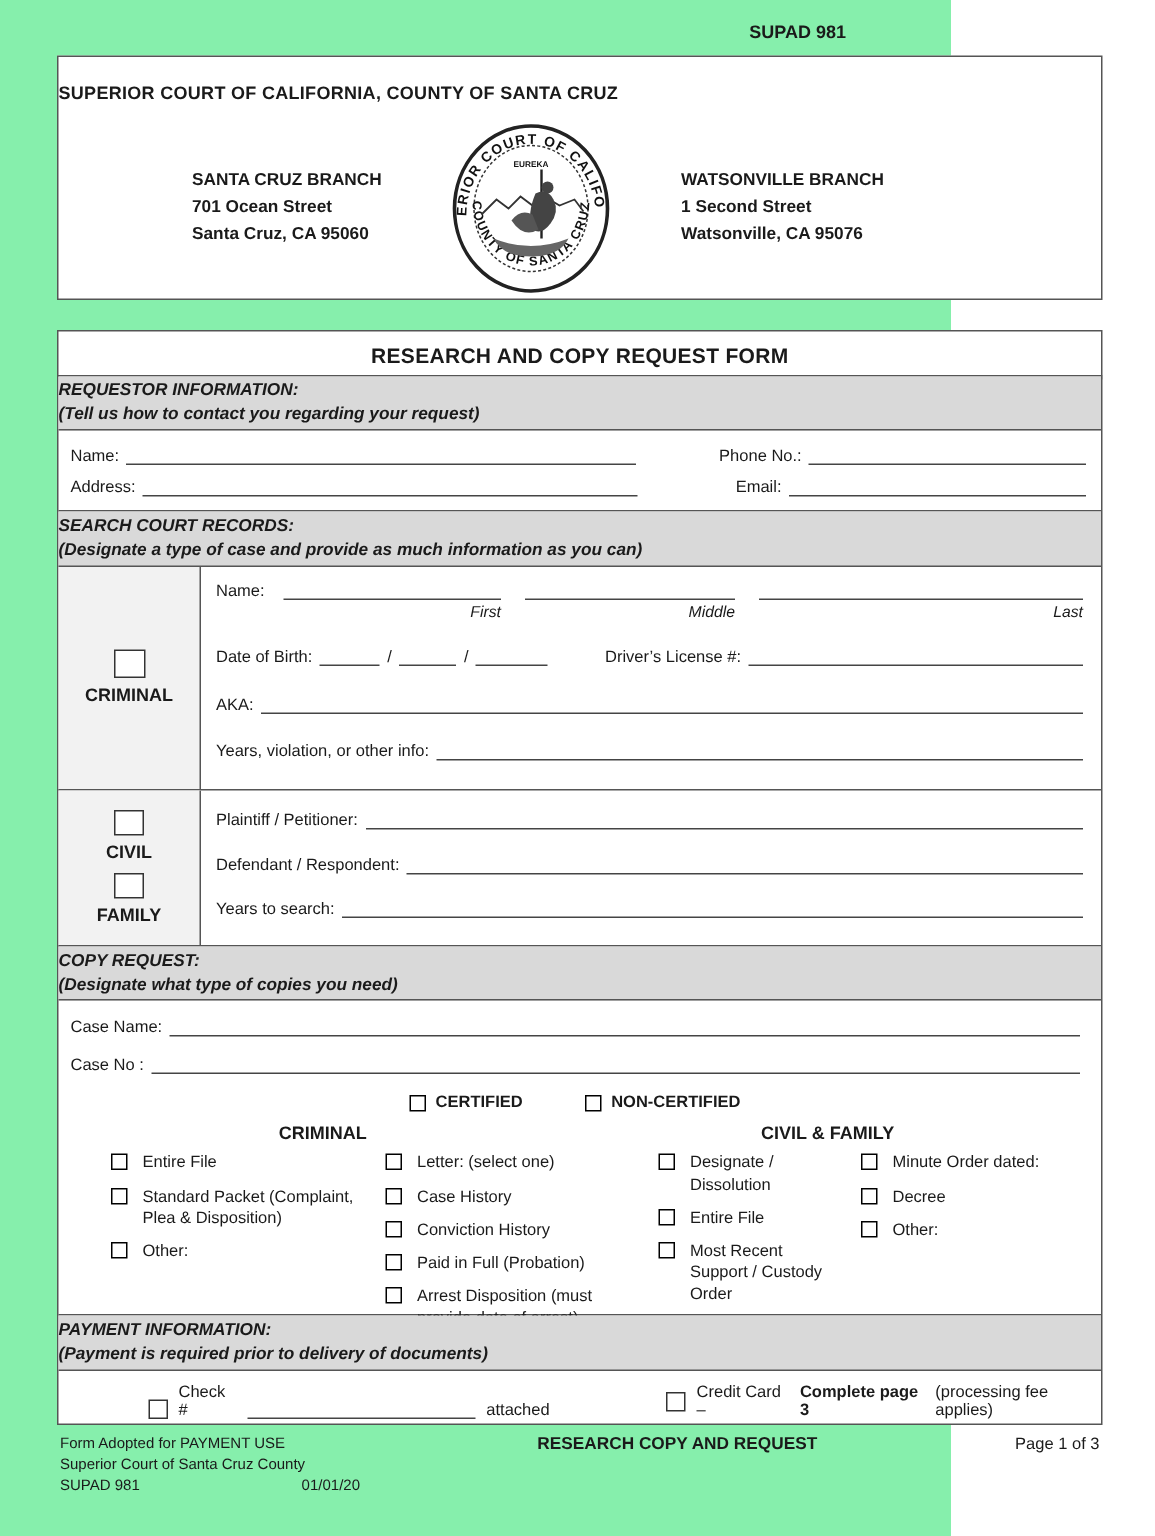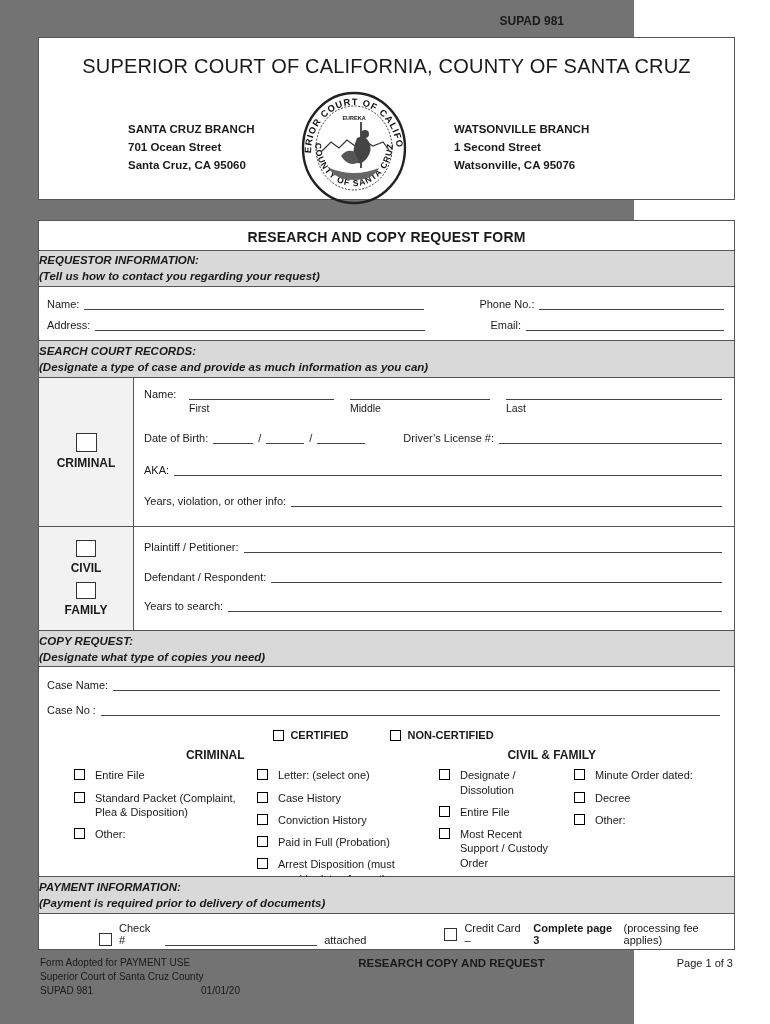--- a/index.html
+++ b/index.html
@@ -1,26 +1,26 @@
 <!DOCTYPE html>
 <html><head>
 <meta charset="utf-8">
 <style>
   * { margin:0; padding:0; box-sizing:border-box; }
   html,body { width:770px; height:1024px; background:#fff; overflow:hidden;
     font-family:"Liberation Sans","DejaVu Sans",sans-serif; color:#1a1a1a; font-size:11px; }
-  .page { position:relative; width:634px; height:1024px; background:#737373; }
+  .page { position:relative; width:634px; height:1024px; background:#86efac; }
 
   .form-num { position:absolute; top:14px; right:70px; font-weight:bold; font-size:12px; }
 
   .box { position:absolute; left:38px; width:697px; border:1.3px solid #555; background:#fff; }
 
   
   .hdr-box { top:37px; height:163px; }
-  .hdr-title { text-align:center; font-weight:normal; font-size:20px; padding-top:17px; letter-spacing:.2px; }
+  .hdr-title { text-align:left; font-weight:bold; font-size:12px; padding-top:17px; letter-spacing:.2px; }
   .hdr-row { display:flex; align-items:center; margin-top:12px; }
   .branch { width:255px; font-weight:bold; font-size:11.5px; line-height:1.55; }
   .branch.left  { padding-left:89px; }
   .branch.right { padding-left:40px; }
   .seal-wrap { width:120px; display:flex; justify-content:center; }
 
   .title-box { top:200px; height:33px; display:flex; align-items:center; justify-content:center;
     font-weight:bold; font-size:14px; letter-spacing:.2px;margin-top:20px; }
 
   
@@ -47,21 +47,21 @@
   .chk { width:11px; height:11px; border:1.6px solid #000; background:#fff; flex:none; margin-top:1px; }
   .chk-md { width:13px; height:13px; border:1.4px solid #333; background:#fff; flex:none; }
 
   .fieldrow { display:flex; align-items:flex-end;text-align:center; }
   .lbl { white-space:nowrap; margin-right:5px; }
   .ul { display:inline-block; border-bottom:1px solid #444; height:12px; }
   .ul.grow { flex:1; }
 
   .name-grid { display:flex; align-items:flex-end; }
   .sublabels { display:flex; font-size:10.5px; margin-top:2px; }
-  .sub-c { text-align:left; }
+  .sub-c { text-align:right;font-style:italic; }
 
   
   .sec-copy-head { height:36px; }
   .sec-copy { height:210px; border-bottom:1.2px solid #555; padding:12px 14px 0 8px; display:flex; flex-direction:column; }
   .caserow { display:flex; align-items:flex-end; margin-bottom:13px; }
   .certrow { display:flex; justify-content:center; gap:42px; margin-top:0; font-weight:bold; }
   .certitem { display:flex; align-items:center; gap:6px; }
   .colheads { display:flex; margin-top:7px; font-weight:bold; font-size:12px; }
   .colheads > div { width:50%; text-align:center; }
   .chk-cols { display:flex; margin-top:6px; }

